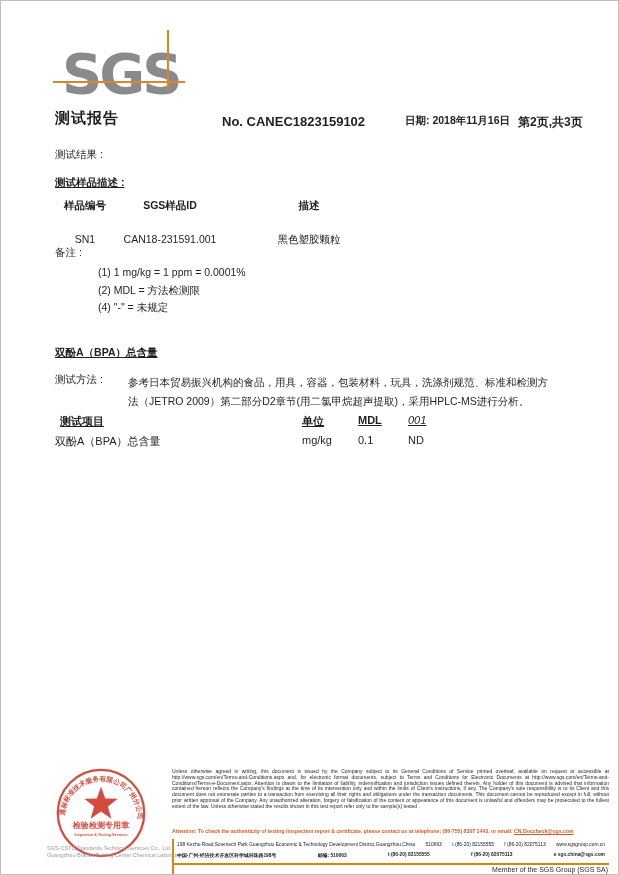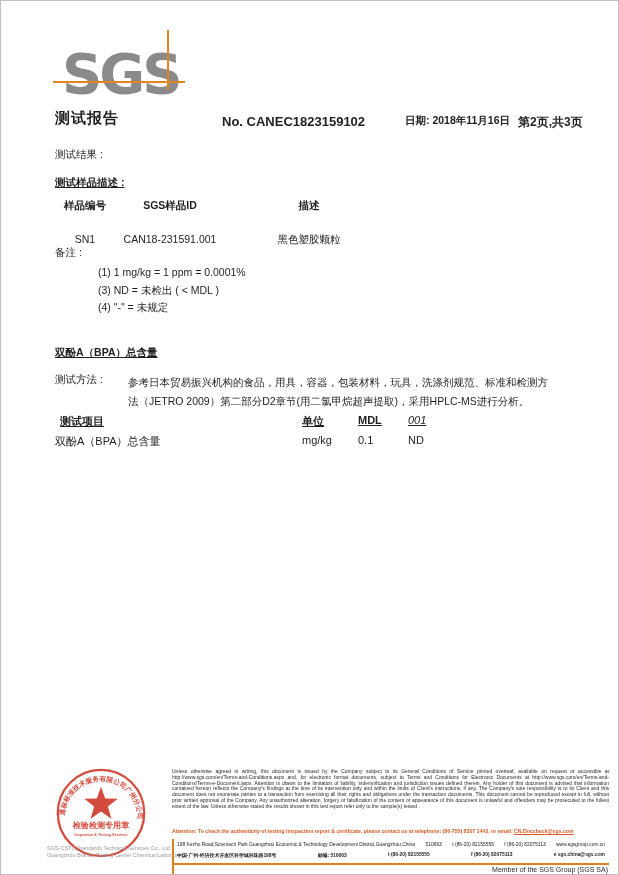--- a/index.html
+++ b/index.html
@@ -78,21 +78,21 @@
     <div class="c2 hdr">SGS样品ID</div>
     <div class="c3 hdr">描述</div>
     <div class="c1">SN1</div>
     <div class="c2">CAN18-231591.001</div>
     <div class="c3">黑色塑胶颗粒</div>
   </div>
 
   <div class="abs body-text notes-label">备注 :</div>
   <div class="abs notes-list">
     <div>(1) 1 mg/kg = 1 ppm = 0.0001%</div>
-    <div>(3) ND = 未检出 ( &lt; MDL )</div>
+    <div>(2) MDL = 方法检测限</div>
     <div>(4) "-" = 未规定</div>
   </div>
 
   <div class="abs body-text bpa-heading">双酚A（BPA）总含量</div>
   <div class="abs body-text method-label">测试方法 :</div>
   <div class="abs method-lines">
     <div>参考日本贸易振兴机构的食品，用具，容器，包装材料，玩具，洗涤剂规范、标准和检测方</div>
     <div>法（JETRO 2009）第二部分D2章节(用二氯甲烷超声提取)，采用HPLC-MS进行分析。</div>
   </div>
 

